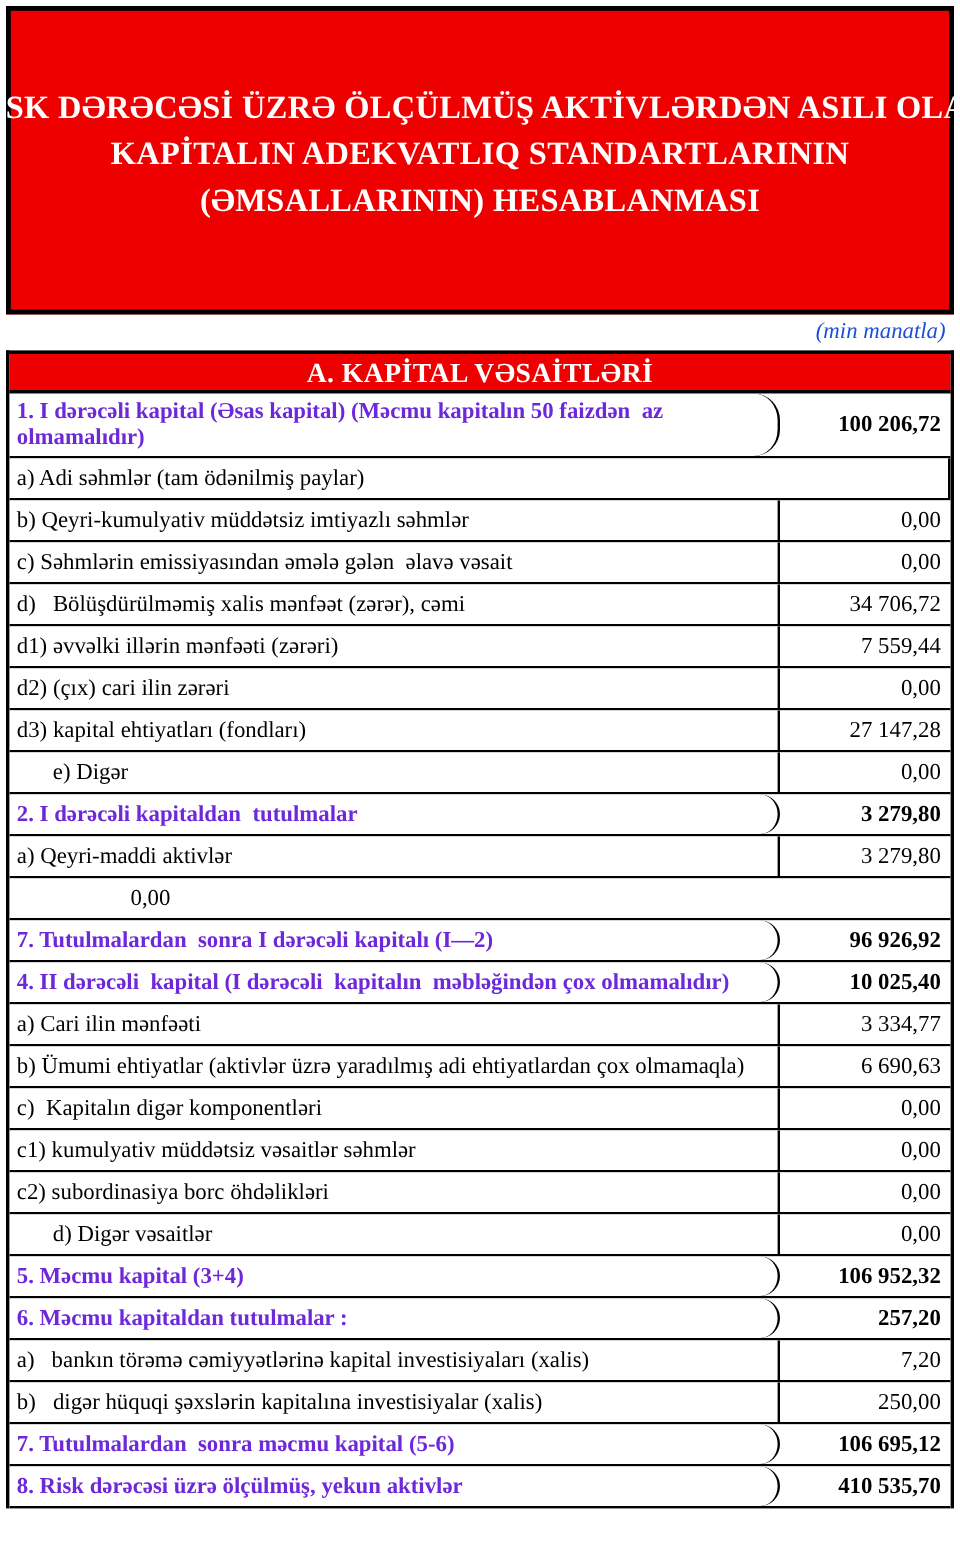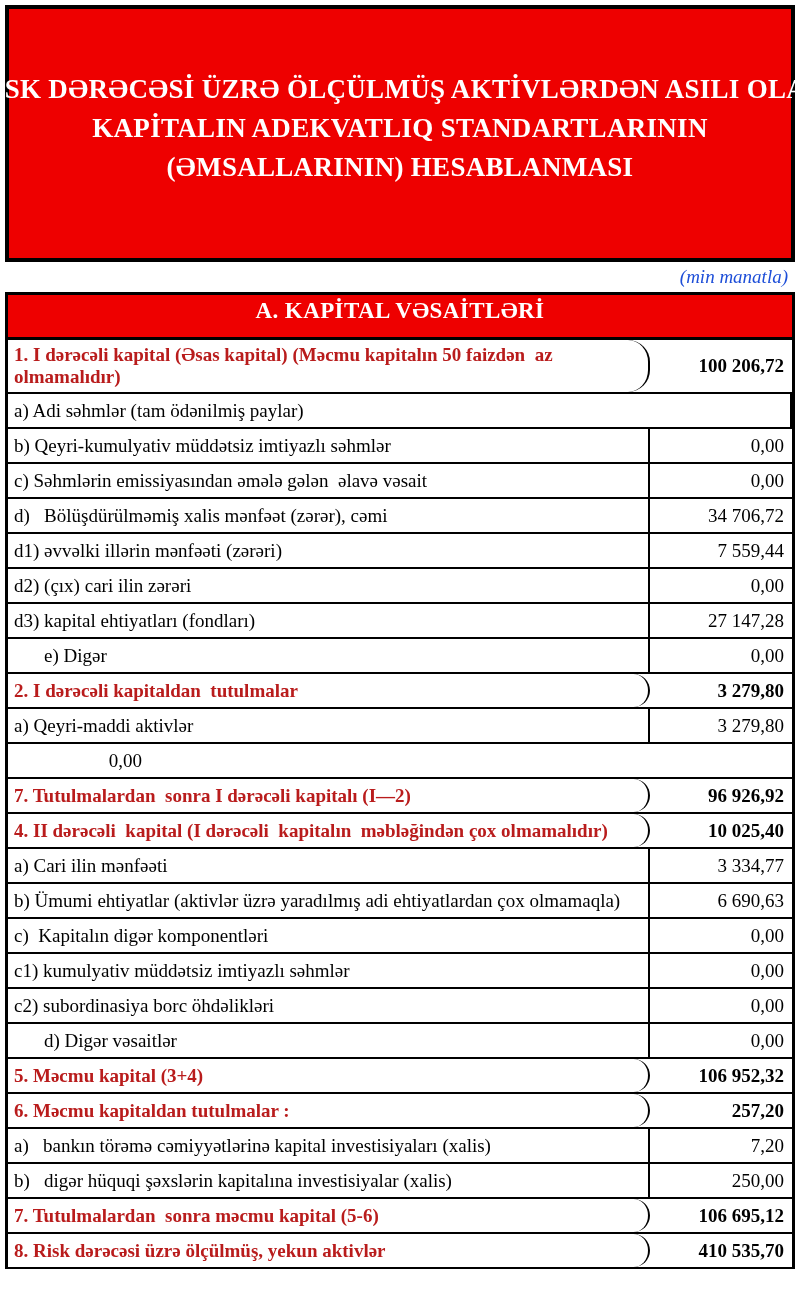--- a/index.html
+++ b/index.html
@@ -55,21 +55,21 @@
     border: 3px solid #000000;
     border-bottom: none;
   }
   .section-header {
     box-sizing: border-box;
     background: #ee0000;
     color: #ffffff;
     font-weight: bold;
     font-size: 23px;
     text-align: center;
-    padding: 3px 0 13px 0;
+    padding: 3px 0 1px 0;
     border-bottom: 3px solid #000000;
     letter-spacing: 0.4px;
   }
   .t-row {
     display: flex;
     align-items: stretch;
     border-bottom: 2px solid #000000;
     min-height: 33px;
     background: #ffffff;
   }
@@ -90,21 +90,21 @@
     box-sizing: border-box;
     display: flex;
     align-items: center;
     justify-content: flex-end;
     padding: 4px 8px 4px 4px;
     font-size: 19px;
     color: #000000;
     text-align: right;
   }
   .t-row.emphasis .label {
-    color: #b91c1c;
+    color: #6d28d9;
     font-weight: bold;
     border-radius: 22px;
   }
   .t-row.emphasis .value {
     font-weight: bold;
     border-radius: 13px;
   }
   .t-row.indent .label {
     padding-left: 36px;
   }
@@ -185,21 +185,21 @@
   </div>
         <div class="t-row">
     <div class="label">b) Ümumi ehtiyatlar (aktivlər üzrə yaradılmış adi ehtiyatlardan çox olmamaqla)</div>
     <div class="value">6 690,63</div>
   </div>
         <div class="t-row">
     <div class="label">c)  Kapitalın digər komponentləri</div>
     <div class="value">0,00</div>
   </div>
         <div class="t-row">
-    <div class="label">c1) kumulyativ müddətsiz imtiyazlı səhmlər</div>
+    <div class="label">c1) kumulyativ müddətsiz vəsaitlər səhmlər</div>
     <div class="value">0,00</div>
   </div>
         <div class="t-row">
     <div class="label">c2) subordinasiya borc öhdəlikləri</div>
     <div class="value">0,00</div>
   </div>
         <div class="t-row indent">
     <div class="label">d) Digər vəsaitlər</div>
     <div class="value">0,00</div>
   </div>

